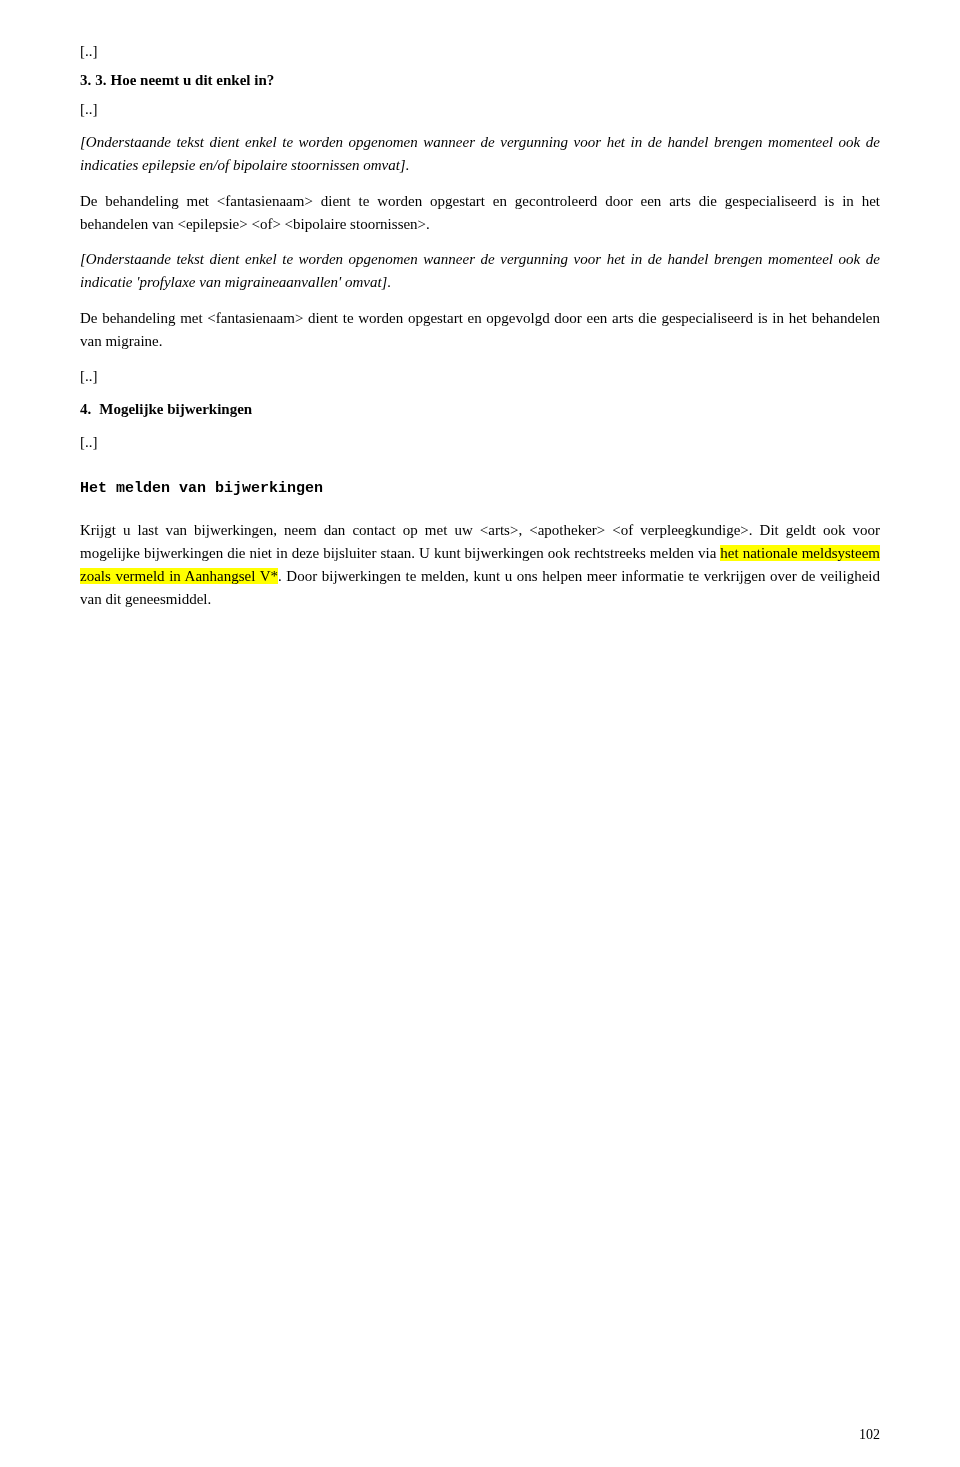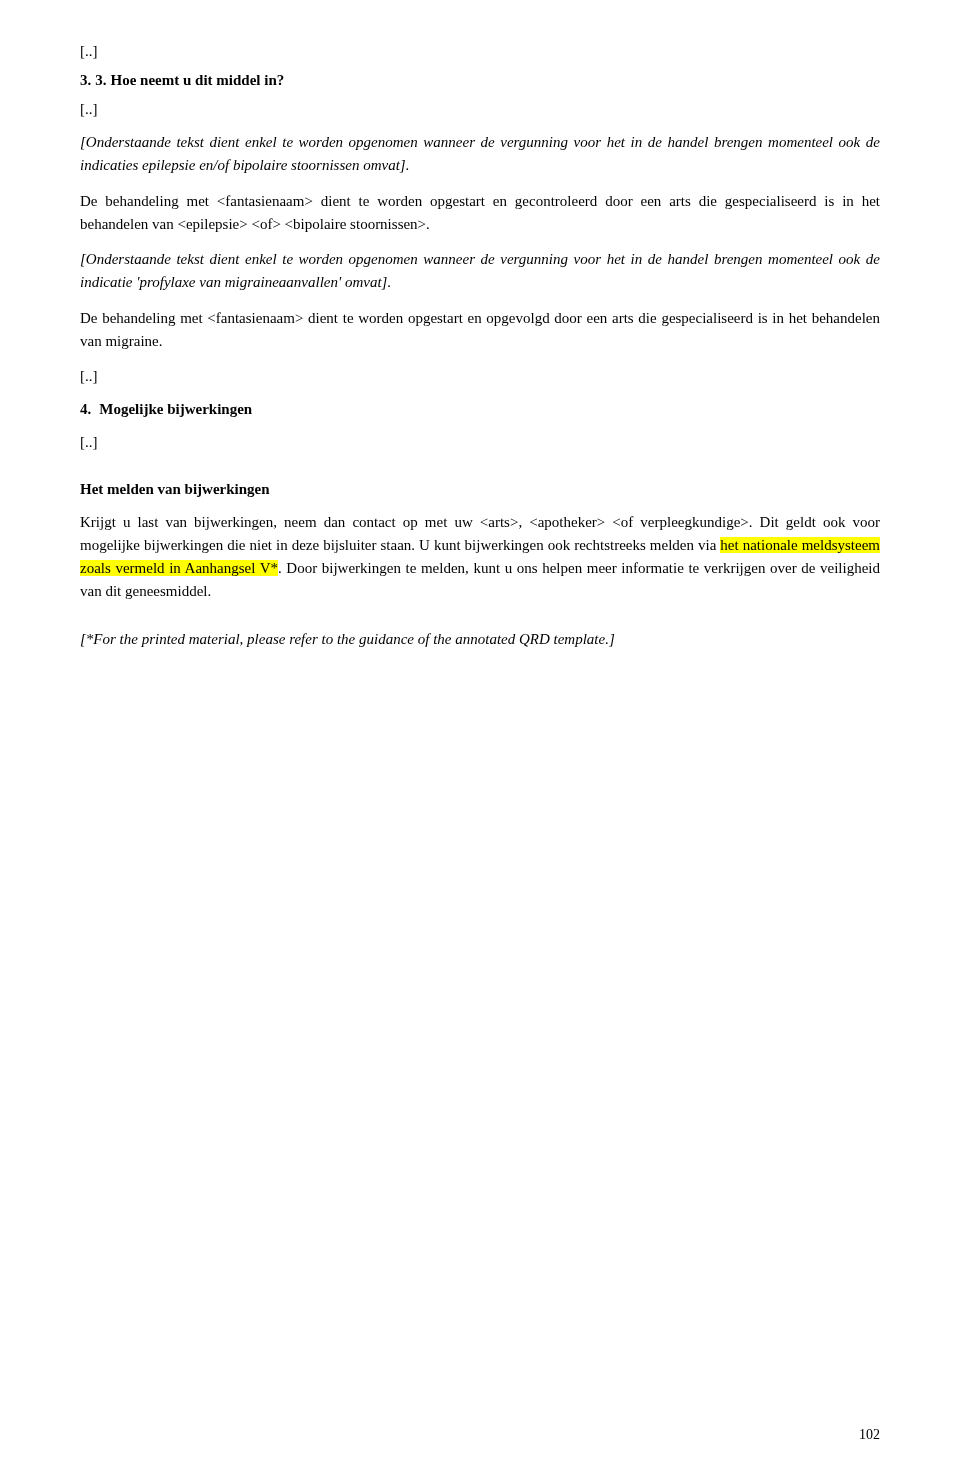--- a/index.html
+++ b/index.html
@@ -40,22 +40,23 @@
     .body-text {
       margin-bottom: 12px;
       line-height: 1.55;
       text-align: justify;
       font-family: Liberation Serif, serif;
     }
 
     .bold-heading {
       font-weight: bold;
       margin-top: 24px;
-      margin-bottom: 10px;
+      margin-bottom: 18px;
       display: block;
+      font-family: Liberation Mono, monospace;
     }
 
     .highlight-yellow {
       background-color: #ffff00;
     }
 
     .footnote-italic {
       font-style: italic;
       margin-top: 24px;
       display: block;
@@ -97,21 +98,21 @@
 <body>
 
 <div class="page-container">
   <div class="content-area">
 
     <p class="top-ellipsis">[..]</p>
 
     <div class="section-3-line">
       <span style="font-weight:bold;">3.</span>
       <span style="font-weight:bold;">3.</span>
-      <span style="font-weight:bold;">Hoe neemt u dit middel in?</span>
+      <span style="font-weight:bold;">Hoe neemt u dit enkel in?</span>
     </div>
 
     <p class="ellipsis-line">[..]</p>
 
     <p class="body-text">
       <span style="font-style:italic;">[Onderstaande tekst dient enkel te worden opgenomen wanneer de vergunning voor het in de handel brengen momenteel ook de indicaties epilepsie en/of bipolaire stoornissen omvat].</span>
     </p>
 
     <p class="body-text">De behandeling met &lt;fantasienaam&gt; dient te worden opgestart en gecontroleerd door een arts die gespecialiseerd is in het behandelen van &lt;epilepsie&gt; &lt;of&gt; &lt;bipolaire stoornissen&gt;.</p>
 
@@ -130,20 +131,19 @@
 
 
     <p class="ellipsis-line">[..]</p>
 
     <span class="bold-heading">Het melden van bijwerkingen</span>
 
     <p class="body-text">
       <span>Krijgt u last van bijwerkingen, neem dan contact op met uw &lt;arts&gt;, &lt;apotheker&gt; &lt;of verpleegkundige&gt;. Dit geldt ook voor mogelijke bijwerkingen die niet in deze bijsluiter staan. U kunt bijwerkingen ook rechtstreeks melden via </span><span class="highlight-yellow">het nationale meldsysteem zoals vermeld in Aanhangsel V*</span><span>. Door bijwerkingen te melden, kunt u ons helpen meer informatie te verkrijgen over de veiligheid van dit geneesmiddel.</span>
     </p>
 
-    <span class="footnote-italic">[*For the printed material, please refer to the guidance of the annotated QRD template.]</span>
 
   </div>
 
   <div class="page-footer">
     <span>102</span>
   </div>
 </div>
 
 </body></html>

